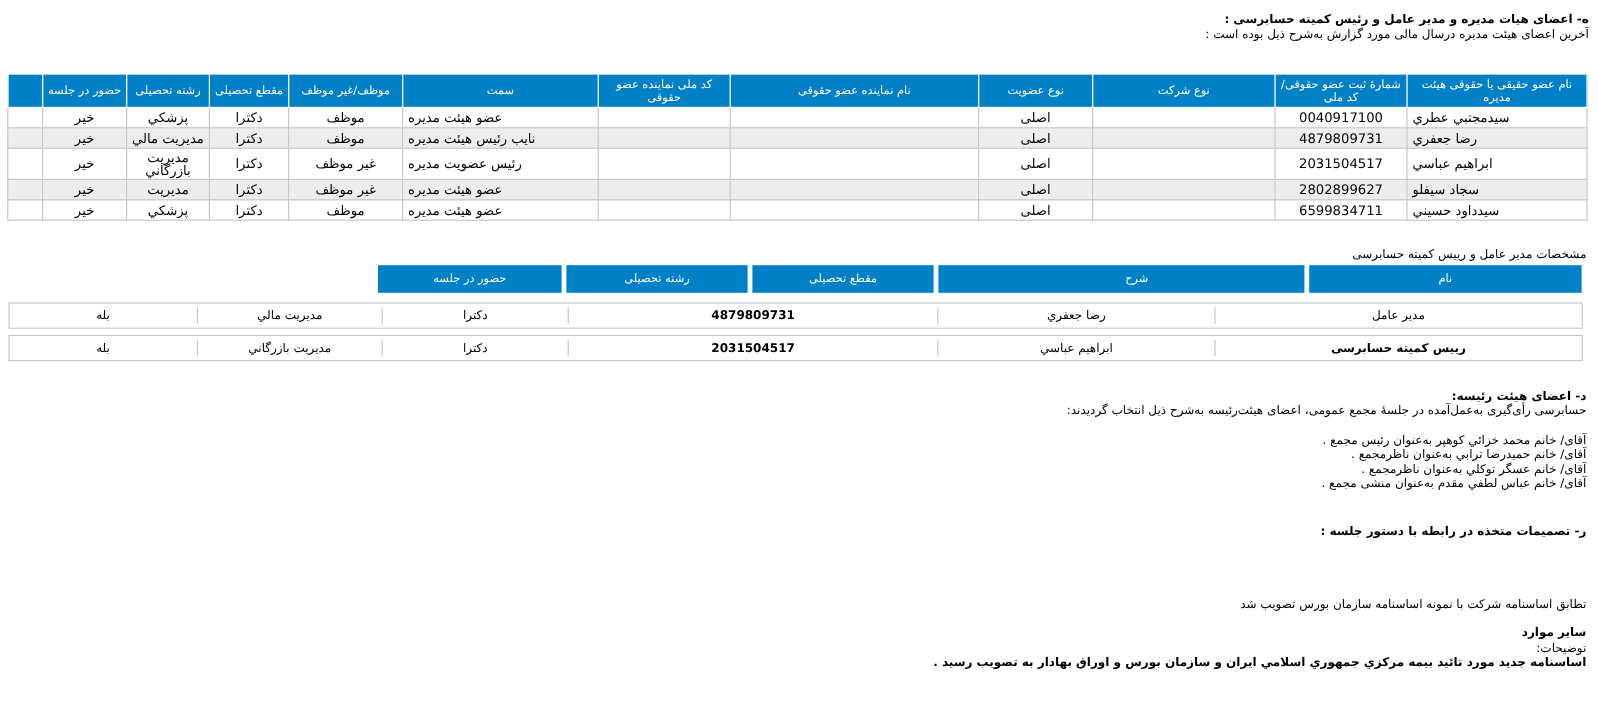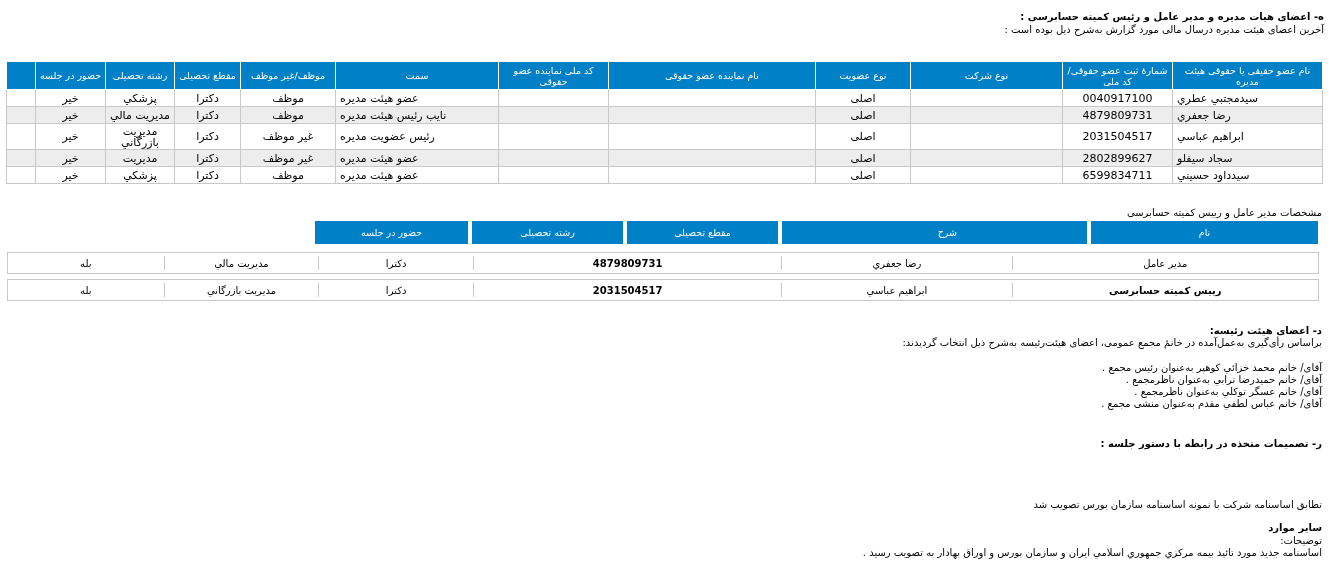--- a/index.html
+++ b/index.html
@@ -156,24 +156,24 @@
 <div class="ceo-row" style="top:279px;">
   <div style="width:306px;font-weight:bold;">رییس کمیته حسابرسی</div>
   <div style="width:230px;">ابراهیم عباسي</div>
   <div style="width:308px; font-weight:bold;">2031504517</div>
   <div style="width:154px;">دکترا</div>
   <div style="width:154px;">مدیریت بازرگاني</div>
   <div style="width:156px;">بله</div>
 </div>
 
 <div class="abs h-bold" style="right:10px; top:325px;">د- اعضای هیئت رئیسه:</div>
-<div class="abs txt" style="right:10px; top:337px;">براساس رأی‌گیری به‌عمل‌آمده در خانمٔ مجمع عمومی، اعضای هیئت‌رئیسه به‌شرح ذیل انتخاب گردیدند:</div>
+<div class="abs txt" style="right:10px; top:337px;">حسابرسی رأی‌گیری به‌عمل‌آمده در جلسهٔ مجمع عمومی، اعضای هیئت‌رئیسه به‌شرح ذیل انتخاب گردیدند:</div>
 <div class="abs txt" style="right:10px; top:362px;">آقای/ خانم  محمد خزائي کوهپر  به‌عنوان رئیس مجمع .</div>
 <div class="abs txt" style="right:10px; top:374px;">آقای/ خانم  حمیدرضا ترابي  به‌عنوان ناظرمجمع .</div>
 <div class="abs txt" style="right:10px; top:386px;">آقای/ خانم  عسگر توکلي  به‌عنوان ناظرمجمع .</div>
 <div class="abs txt" style="right:10px; top:398px;">آقای/ خانم  عباس لطفي مقدم  به‌عنوان منشی مجمع .</div>
 
 <div class="abs h-bold" style="right:10px; top:438px;">ر- تصمیمات متخذه در رابطه با دستور جلسه :</div>
 <div class="abs txt" style="right:10px; top:499px;">تطابق اساسنامه شرکت با نمونه اساسنامه سازمان بورس تصویب شد</div>
 
 <div class="abs h-bold" style="right:10px; top:522px;">سایر موارد</div>
 <div class="abs txt" style="right:10px; top:535px;">توضیحات:</div>
-<div class="abs txt" style="right:10px; top:547px;">اساسنامه جدید مورد تائید بیمه مرکزي جمهوري اسلامي ایران و سازمان بورس و اوراق بهادار به تصویب رسید .</div>
+<div class="abs txt" style="right:10px; top:547px;font-weight:bold;">اساسنامه جدید مورد تائید بیمه مرکزي جمهوري اسلامي ایران و سازمان بورس و اوراق بهادار به تصویب رسید .</div>
 
 </body></html>

